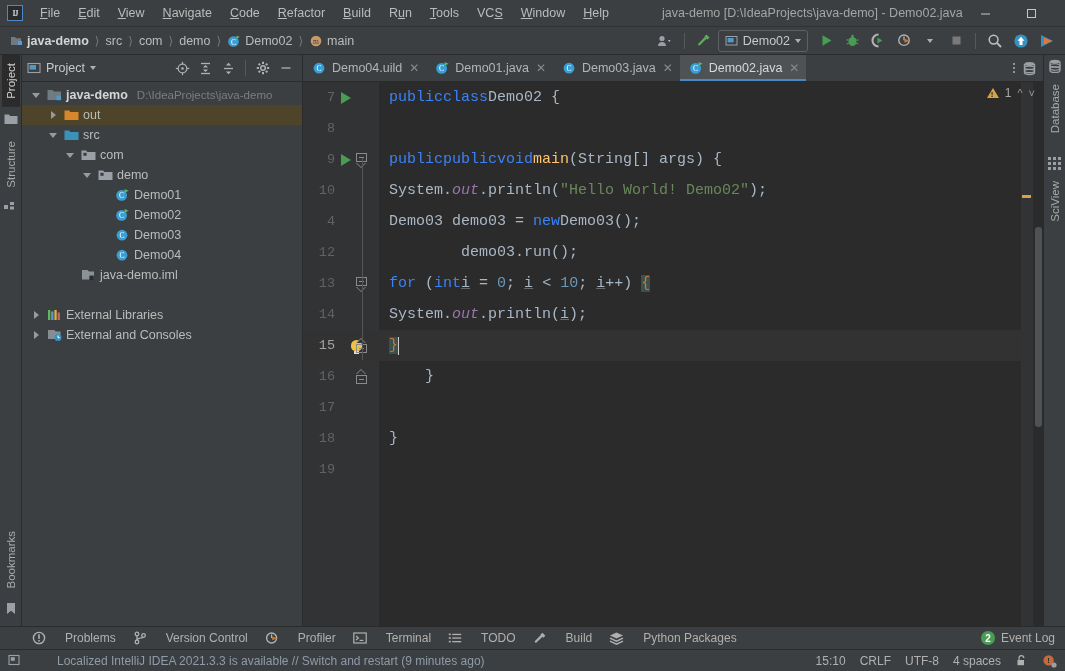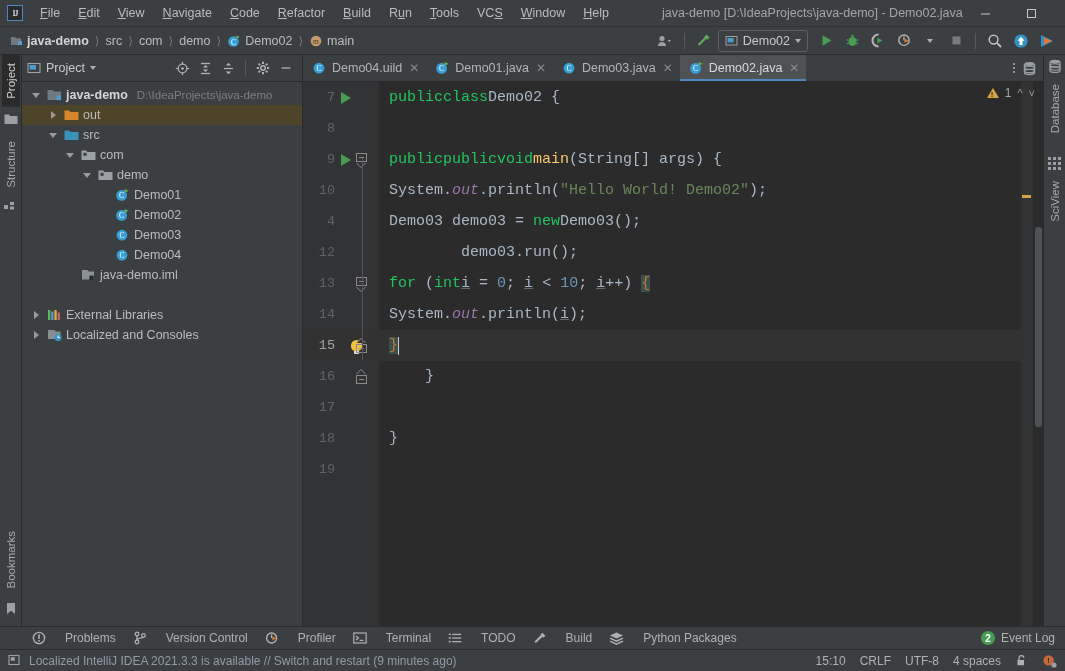--- a/index.html
+++ b/index.html
@@ -158,21 +158,21 @@
   .fold-pill.up .box { top: 5px; }
   .bulb {
     width: 11px; height: 11px; border-radius: 50% 50% 40% 40%; background: #f0c040;
     position: relative;
   }
   .bulb::after { content: ""; position: absolute; left: 3px; bottom: -3px; width: 5px; height: 3px;
     background: #dcdcdc; }
   .fold-rail { position: absolute; left: 59px; width: 1px; background: #555; }
 
   
-  .kw { color: #22c55e; }
+  .kw { color: #3b82f6; }
   .str { color: #6a8759; }
   .num { color: #6897bb; }
   .cls { color: #a9b7c6; }
   .fld { color: #9876aa; font-style: italic; }
   .var-u { color: #a9b7c6; text-decoration: underline; text-decoration-color: #6a6a6a; }
   .brace-hl { background: #3b514d; }
   .caret-bar { display: inline-block; width: 1px; height: 18px; background: #cfcfcf; vertical-align: middle; }
 
   
   .marker-col {
@@ -210,21 +210,21 @@
   }
   .tw-right { margin-left: auto; display: flex; align-items: center; gap: 6px; padding-right: 10px; }
   .evt-badge {
     width: 14px; height: 14px; border-radius: 50%; background: #499c54; color: #fff;
     font-size: 10px; display: flex; align-items: center; justify-content: center; font-weight: bold;
   }
   .statusbar {
     height: 22px; background: #3c3f41; display: flex; align-items: center;
     border-top: 1px solid #2b2b2b; flex: 0 0 22px; padding: 0 8px 0 8px; gap: 8px;
   }
-  .status-msg { font-size: 12px; color: #8f9ba8; white-space: nowrap; }
+  .status-msg { font-size: 12px; color: #8f9ba8; white-space: nowrap; margin-left: 28px; }
   .status-right { margin-left: auto; display: flex; align-items: center; gap: 14px; font-size: 12px; color: #b0b0b0; }
 
   svg { display: block; }
 </style>
 </head>
 <body>
 
 <div id="app">
 
   <div class="titlebar">
@@ -577,21 +577,21 @@
           <div class="tnode" style="padding-left: 7px;">
             <span class="tw">
               <i class="arrow right"></i>
             </span>
             <svg width="15" height="14" viewBox="0 0 15 14">
               <path d="M1 2h6.5l1.2 1.5h4.8V11H1z" fill="#868e93"></path>
               <circle cx="11" cy="9.6" r="3.5" fill="#3592c4"></circle>
               <line x1="11" y1="7.6" x2="11" y2="9.6" stroke="#fff" stroke-width="1.1"></line>
               <line x1="11" y1="9.6" x2="12.6" y2="9.6" stroke="#fff" stroke-width="1.1"></line>
             </svg>
-            <span class="tlabel">Localized and Consoles</span>
+            <span class="tlabel">External and Consoles</span>
           </div>
         </div>
     </div>
 
     <div class="editor-area">
       <div class="tabbar" id="tabs-host">
           <div class="tab">
             <svg width="15" height="14" viewBox="0 0 15 14">
               <circle cx="7" cy="7.2" r="5.4" fill="#389fd6"></circle>
               <text x="7" y="10.2" font-size="7.6" fill="#ffffff" text-anchor="middle" font-family="Liberation Serif, serif">C</text>

